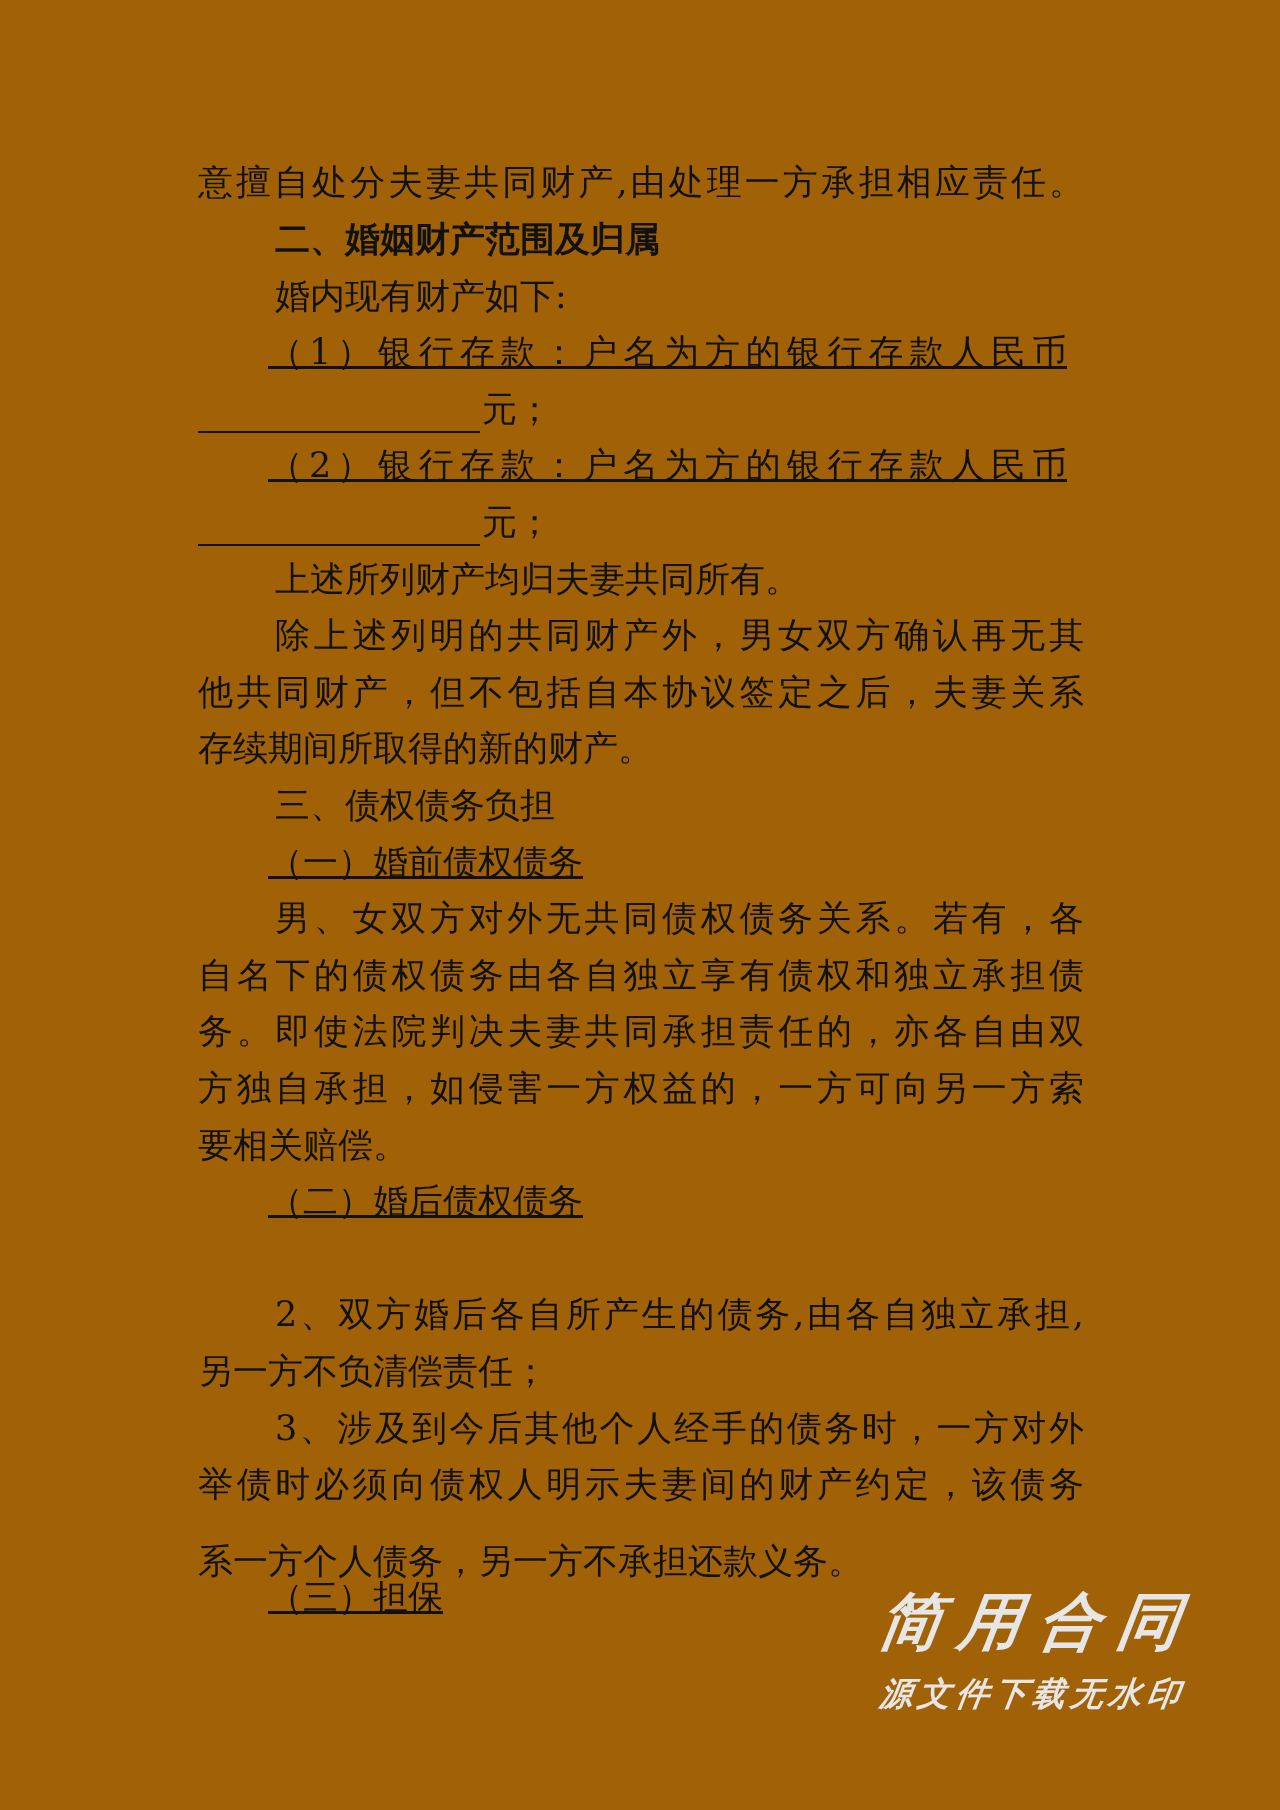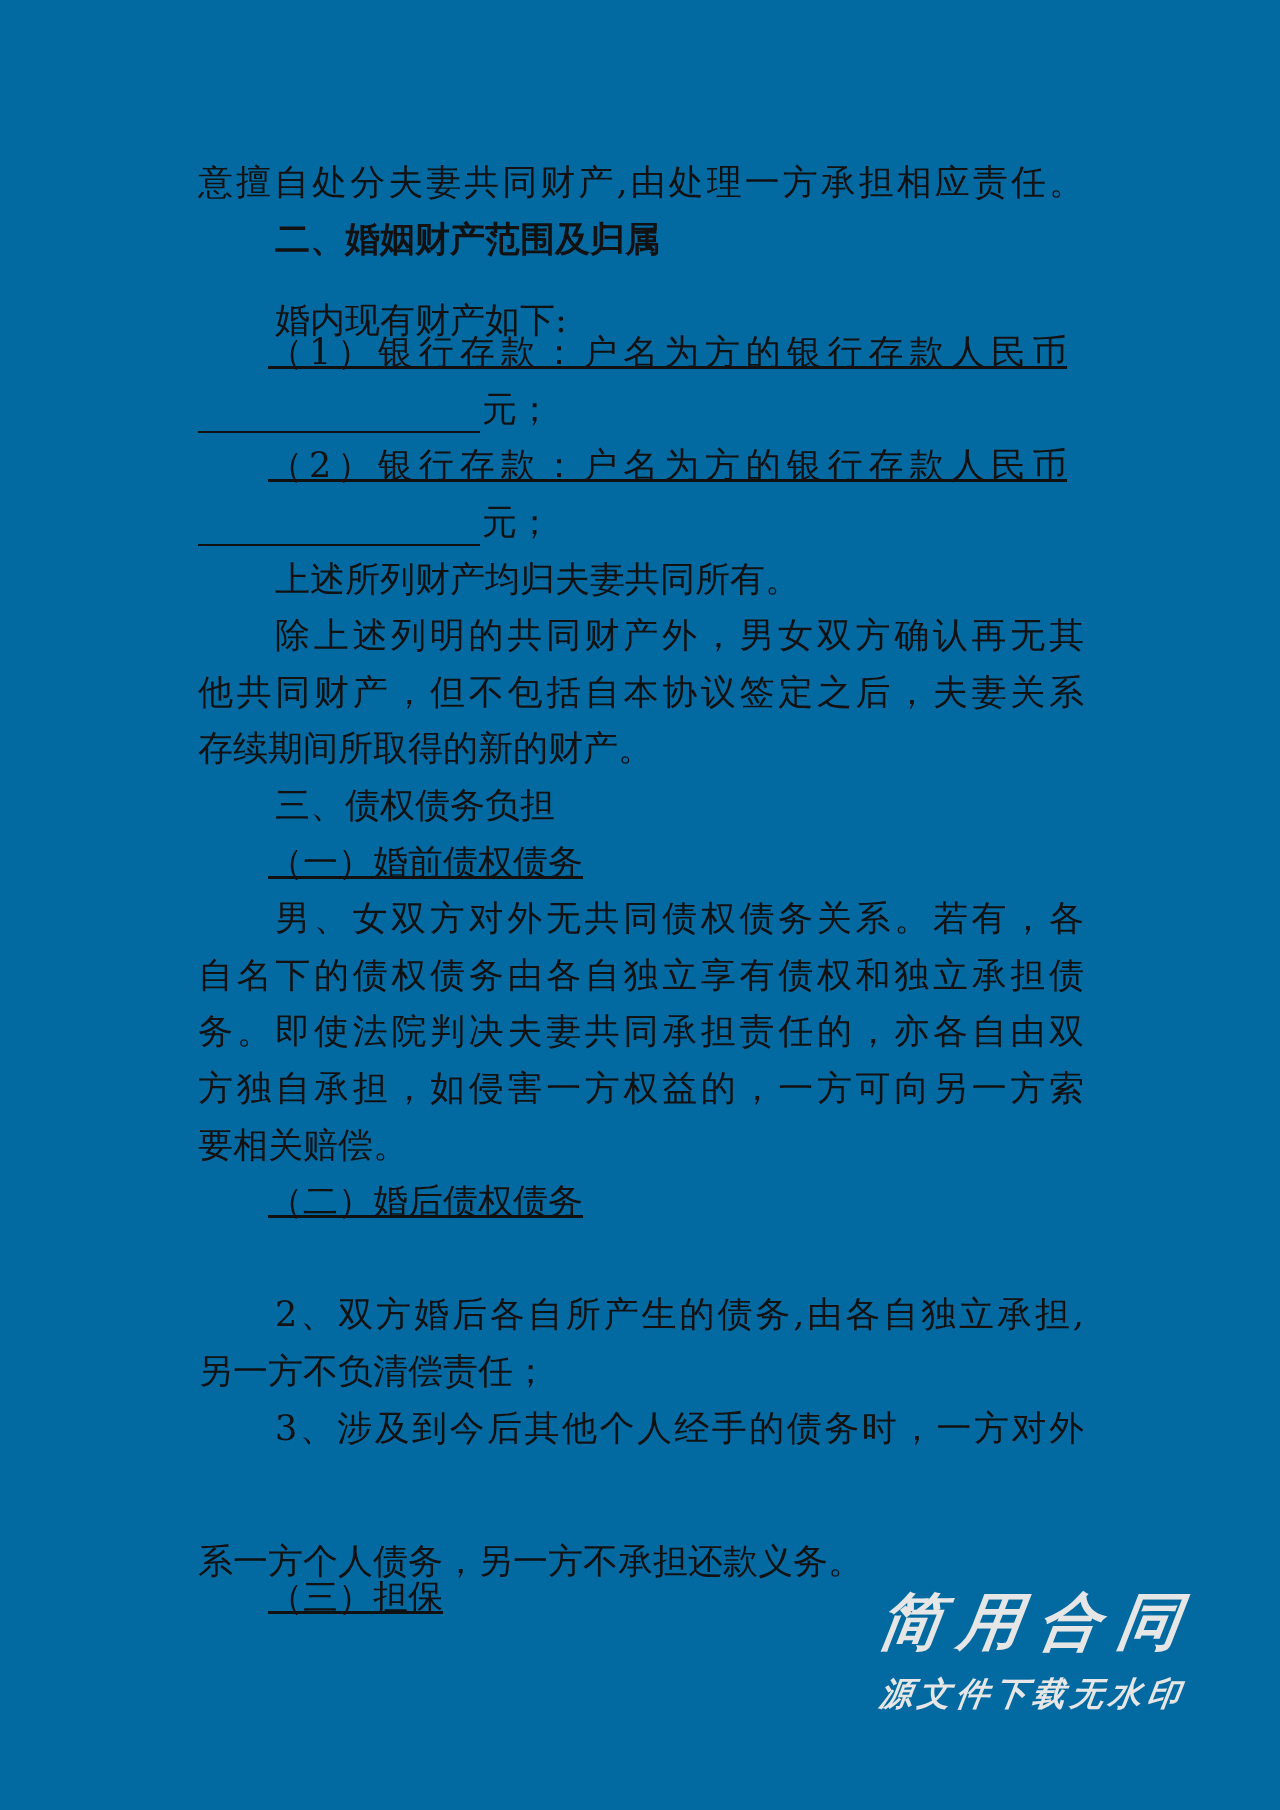--- a/index.html
+++ b/index.html
@@ -13,21 +13,21 @@
       position: relative;
       overflow: hidden;
       font-family: "DejaVu Serif", "Liberation Serif", serif;
       color: #111111;
     }
     .page {
       position: absolute;
       left: 0; top: 0;
       width: 1280px;
       height: 1810px;
-      background: #0369a1;
+      background: #a16207;
     }
     .line {
       position: absolute;
       left: 198px;
       width: 886px;
       height: 48px;
       line-height: 48px;
       font-size: 35px;
       white-space: nowrap;
       overflow: visible;
@@ -77,21 +77,21 @@
   </style>
 </head>
 <body>
 
 <div class="page">
 
   <div class="line full" style="top:158px;">意擅自处分夫妻共同财产,由处理一方承担相应责任。</div>
 
   <div class="line indent" style="top:215px;font-weight:bold;">二、婚姻财产范围及归属</div>
 
-  <div class="line indent" style="top:272px;margin-top:24px;">婚内现有财产如下:</div>
+  <div class="line indent" style="top:272px;">婚内现有财产如下:</div>
 
   <div class="line indent-paren full" style="top:328px;">（1）银行存款：户名为方的银行存款人民币</div>
 
   <div class="line blank-row" style="top:385px;">
     <span class="blank"></span>
     <span>元；</span>
   </div>
 
   <div class="line indent-paren full" style="top:441px;">（2）银行存款：户名为方的银行存款人民币</div>
 
@@ -124,20 +124,21 @@
 
   <div class="line indent-paren" style="top:1177px;">（二）婚后债权债务</div>
 
 
   <div class="line indent full" style="top:1290px;">2、双方婚后各自所产生的债务,由各自独立承担,</div>
 
   <div class="line" style="top:1347px;">另一方不负清偿责任；</div>
 
   <div class="line indent full" style="top:1404px;">3、涉及到今后其他个人经手的债务时，一方对外</div>
 
+  <div class="line full" style="top:1460px;">举债时必须向债权人明示夫妻间的财产约定，该债务</div>
 
   <div class="line" style="top:1540px;font-family:Liberation Mono, monospace;">系一方个人债务，另一方不承担还款义务。</div>
 
   <div class="line indent-paren" style="top:1573px;">（三）担保</div>
 
   <div class="watermark big">简用合同</div>
   <div class="watermark small">源文件下载无水印</div>
 </div>
 
 </body></html>

